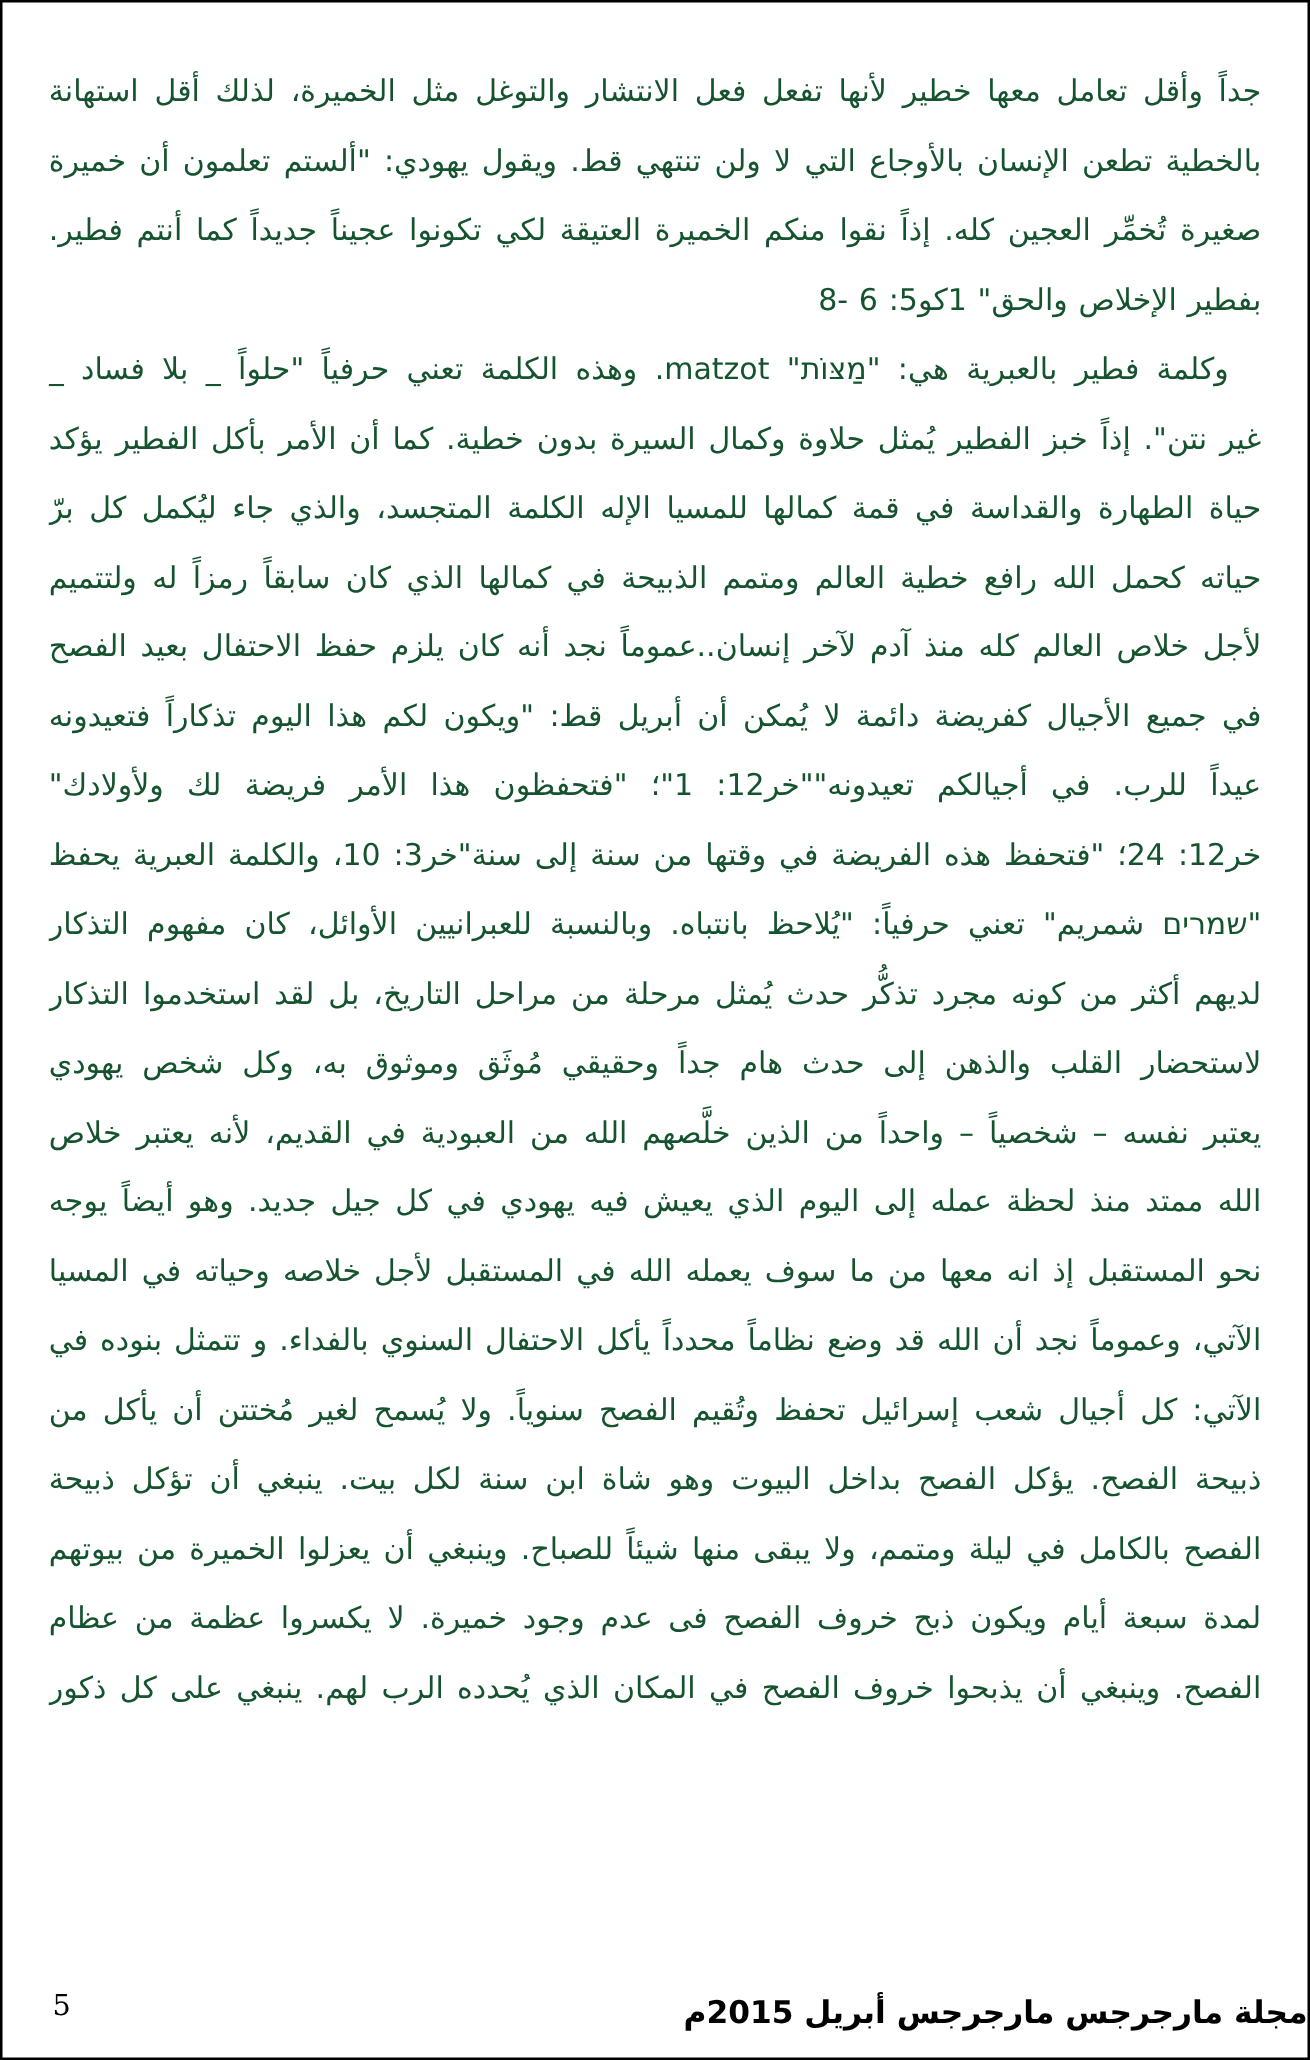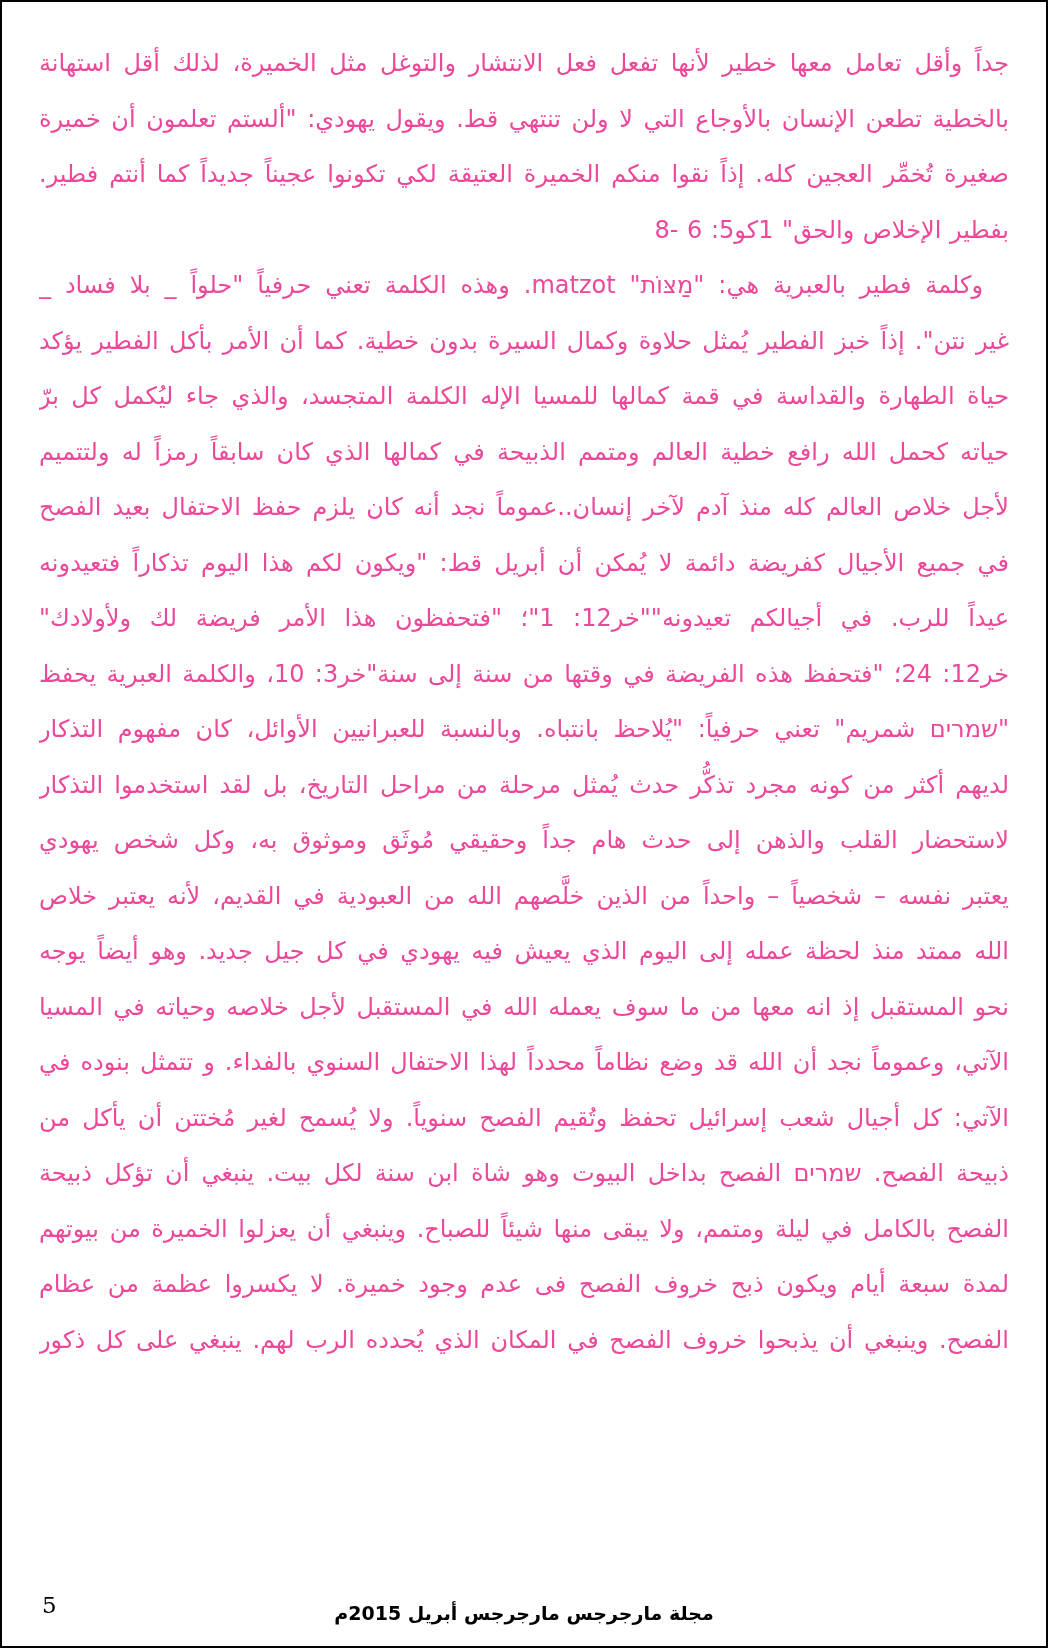--- a/index.html
+++ b/index.html
@@ -12,25 +12,25 @@
     width: 1048px;
     height: 1648px;
     box-sizing: border-box;
     background: #ffffff;
     border: 2px solid #000000;
     font-family: "DejaVu Sans", sans-serif;
     overflow: hidden;
   }
   .text-body {
     position: absolute;
-    top: 34px;
+    top: 44px;
     right: 37px;
     left: 37px;
     direction: rtl;
-    color: #ec4899;
+    color: #14532d;
   }
   .line {
     font-size: 24px;
     line-height: 55.5px;
     height: 55.5px;
     overflow: hidden;
     text-align: justify;
     text-align-last: justify;
     word-spacing: 1px;
   }
@@ -38,23 +38,22 @@
     text-align-last: right;
   }
   .line.indent {
     text-indent: 26px;
   }
   .footer-title {
     position: absolute;
     bottom: 22px;
     left: 0;
     right: 0;
-    text-align: center;
     direction: rtl;
-    font-size: 19px;
+    font-size: 25px;
     font-weight: bold;
     color: #000000;
   }
   .page-number {
     position: absolute;
     bottom: 28px;
     left: 40px;
     font-size: 23px;
     font-family: "DejaVu Serif", serif;
     color: #000000;
@@ -79,23 +78,23 @@
         <div class="line">لأجل خلاص العالم كله منذ آدم لآخر إنسان..عموماً نجد أنه كان يلزم حفظ الاحتفال بعيد الفصح</div>
         <div class="line">في جميع الأجيال كفريضة دائمة لا يُمكن أن أبريل قط: "ويكون لكم هذا اليوم تذكاراً فتعيدونه</div>
         <div class="line">عيداً للرب. في أجيالكم تعيدونه""خر12: 1"؛ "فتحفظون هذا الأمر فريضة لك ولأولادك"</div>
         <div class="line">خر12: 24؛ "فتحفظ هذه الفريضة في وقتها من سنة إلى سنة"خر3: 10، والكلمة العبرية يحفظ</div>
         <div class="line">"שמרים شمريم" تعني حرفياً: "يُلاحظ بانتباه. وبالنسبة للعبرانيين الأوائل، كان مفهوم التذكار</div>
         <div class="line">لديهم أكثر من كونه مجرد تذكُّر حدث يُمثل مرحلة من مراحل التاريخ، بل لقد استخدموا التذكار</div>
         <div class="line">لاستحضار القلب والذهن إلى حدث هام جداً وحقيقي مُوثَق وموثوق به، وكل شخص يهودي</div>
         <div class="line">يعتبر نفسه – شخصياً – واحداً من الذين خلَّصهم الله من العبودية في القديم، لأنه يعتبر خلاص</div>
         <div class="line">الله ممتد منذ لحظة عمله إلى اليوم الذي يعيش فيه يهودي في كل جيل جديد. وهو أيضاً يوجه نظره</div>
         <div class="line">نحو المستقبل إذ انه معها من ما سوف يعمله الله في المستقبل لأجل خلاصه وحياته في المسيا</div>
-        <div class="line">الآتي، وعموماً نجد أن الله قد وضع نظاماً محدداً لهذا الاحتفال السنوي بالفداء. و تتمثل بنوده في</div>
+        <div class="line">الآتي، وعموماً نجد أن الله قد وضع نظاماً محدداً يأكل الاحتفال السنوي بالفداء. و تتمثل بنوده في</div>
         <div class="line">الآتي: كل أجيال شعب إسرائيل تحفظ وتُقيم الفصح سنوياً. ولا يُسمح لغير مُختتن أن يأكل من</div>
-        <div class="line">ذبيحة الفصح. שמרים الفصح بداخل البيوت وهو شاة ابن سنة لكل بيت. ينبغي أن تؤكل ذبيحة</div>
+        <div class="line">ذبيحة الفصح. يؤكل الفصح بداخل البيوت وهو شاة ابن سنة لكل بيت. ينبغي أن تؤكل ذبيحة</div>
         <div class="line">الفصح بالكامل في ليلة ومتمم، ولا يبقى منها شيئاً للصباح. وينبغي أن يعزلوا الخميرة من بيوتهم</div>
         <div class="line">لمدة سبعة أيام ويكون ذبح خروف الفصح فى عدم وجود خميرة. لا يكسروا عظمة من عظام ذبيحة</div>
         <div class="line">الفصح. وينبغي أن يذبحوا خروف الفصح في المكان الذي يُحدده الرب لهم. ينبغي على كل ذكور</div>
       </div>
     </div>
   <div class="footer-title">مجلة مارجرجس مارجرجس أبريل 2015م</div>
   <div class="page-number">5</div>
 </div>
 
 </body></html>

